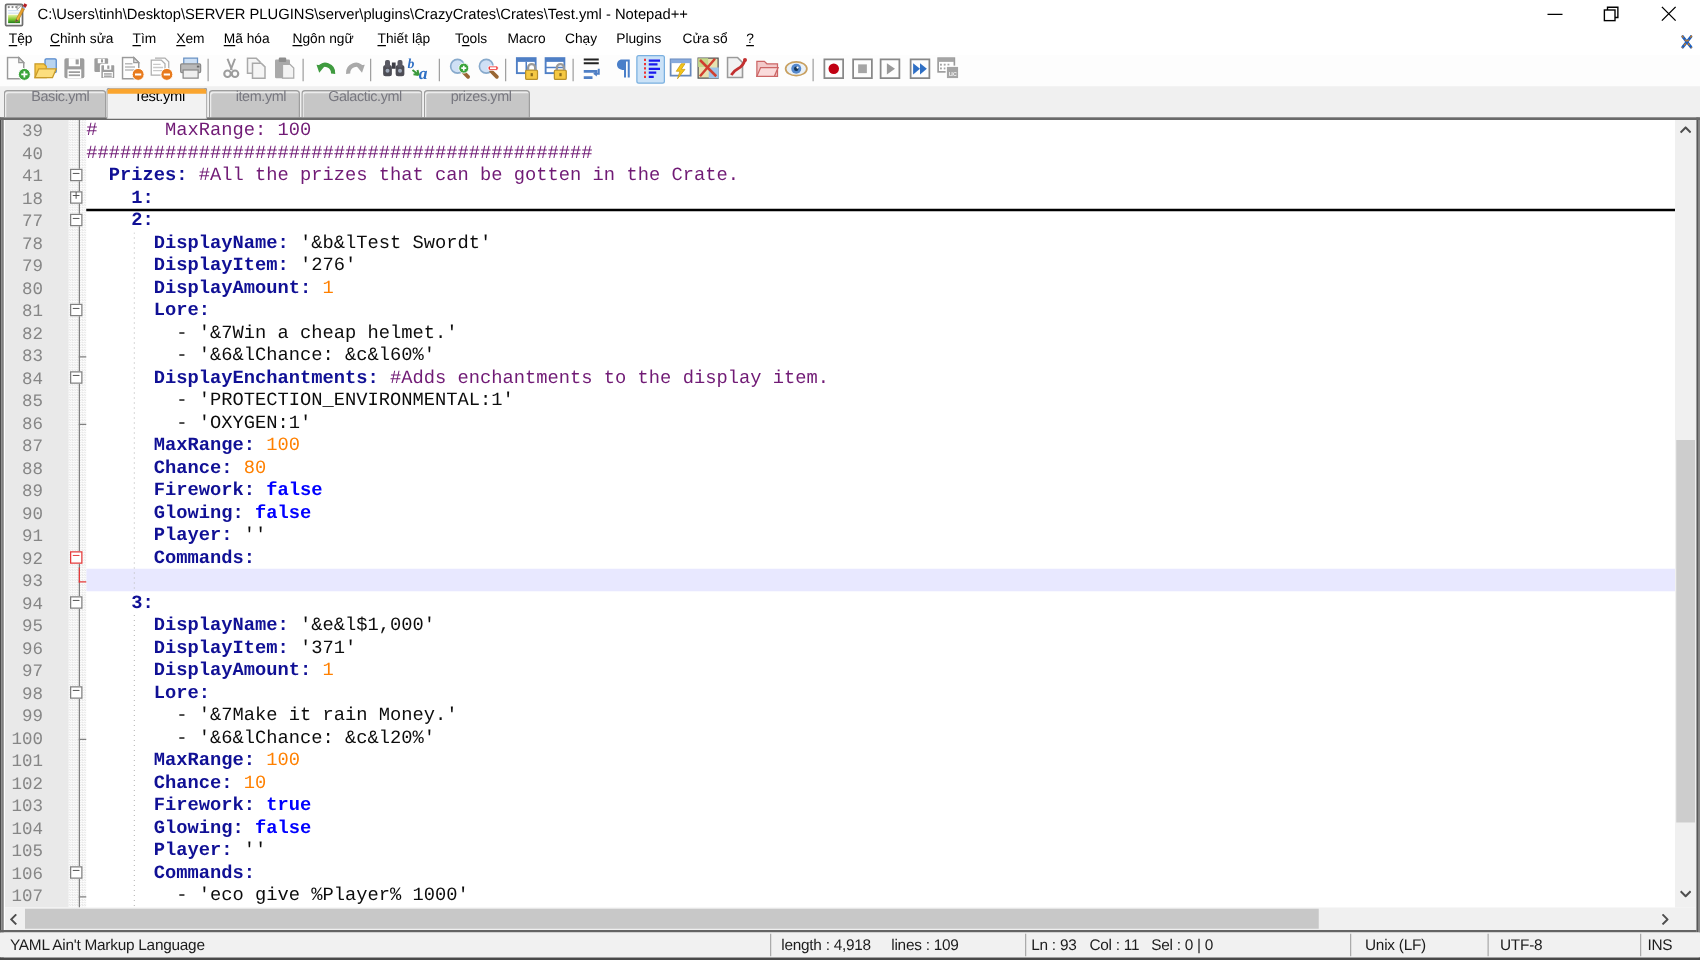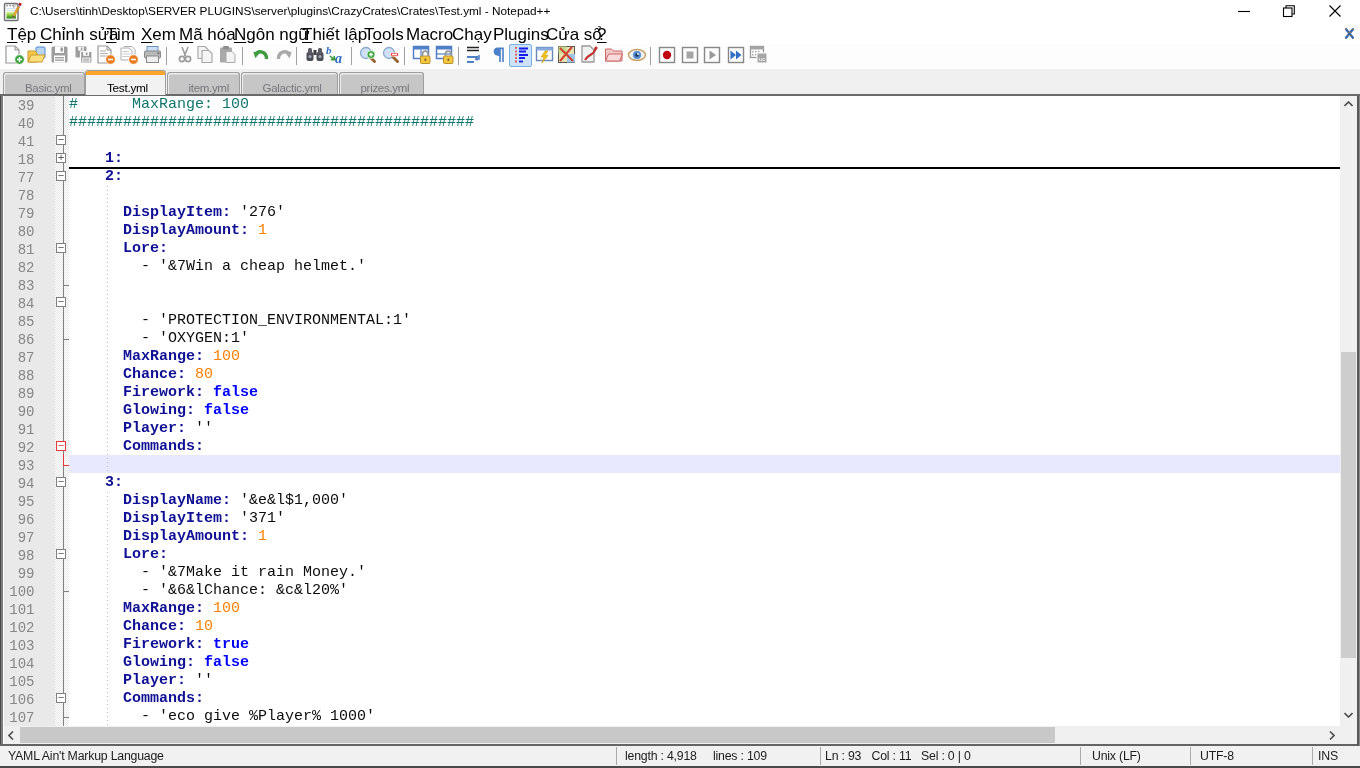--- a/index.html
+++ b/index.html
@@ -5,30 +5,30 @@
 html,body{margin:0;padding:0;width:1360px;height:768px;overflow:hidden;background:#fff;
   font-family:"Liberation Sans",sans-serif;}
 *{box-sizing:border-box;}
 .abs{position:absolute;}
 #win{position:relative;width:1360px;height:768px;background:#fff;}
 
 #titlebar{left:0;top:0;width:1360px;height:22px;background:#fff;}
 #title-text{left:30px;top:4px;font-size:11.8px;color:#000;white-space:pre;}
 .winbtn{top:4px;width:14px;height:14px;}
 
-#menubar{left:0;top:22px;width:1360px;height:22px;background:#fff;font-size:17px;color:#000;}
+#menubar{left:0;top:22px;width:1360px;height:22px;background:#fff;font-size:11px;color:#000;}
 #menubar .mi{position:absolute;top:3px;white-space:pre;}
 #menubar u{text-decoration:underline;text-underline-offset:2px;}
 
 #toolbar{left:0;top:44px;width:1360px;height:25px;background:#fdfdfd;}
 .tsep{position:absolute;top:3px;width:1px;height:18px;background:#a0a0a0;}
 
 #tabbar{left:0;top:69px;width:1360px;height:26px;background:#f0f0f0;}
 #tabbar .bline{position:absolute;left:0;top:24.5px;width:1360px;height:1.5px;background:#8e8e8e;}
-.tab{position:absolute;display:flex;align-items:flex-end;font-size:11.5px;letter-spacing:-0.3px;color:#77777f;
+.tab{position:absolute;display:flex;align-items:flex-start;font-size:11.5px;letter-spacing:-0.3px;color:#77777f;
   background:#c6c6c6;border:1px solid #9e9e9e;border-bottom:none;box-shadow:inset 1px 1.5px 0 #ececec;
   border-radius:3px 3px 0 0;height:22px;top:2.5px;padding:0 4px 0 3px;gap:13px;}
 .tab.active{background:#f2f2f2;color:#000;height:25px;top:1px;z-index:3;font-size:11.8px;box-shadow:none;}
 .tab .txt{margin-top:-1px;}
 .tab .x{margin-left:auto;}
 .tab .orange{position:absolute;left:0px;top:0px;right:0px;height:4px;background:#faa52e;border-radius:2px 2px 0 0;}
 .tab .ticn{margin-right:5px;}
 .tab .x{margin-left:5px;}
 
 #editor{left:3.5px;top:95.5px;width:1336px;height:648.5px;background:#fff;}
@@ -39,21 +39,21 @@
   background:conic-gradient(#e7e7e7 25%,#fff 0 50%,#e7e7e7 0 75%,#fff 0) 0 0/2px 2px;}
 #treeline{left:59px;top:0;width:1px;height:630.5px;background:#808080;}
 .fbox{position:absolute;left:52.5px;width:10px;height:10px;background:#fff;border:1px solid #808080;
   font:400 11px/9px "Liberation Mono",monospace;text-align:center;color:#555;}
 .fbox.red{border-color:#e43a3a;color:#e43a3a;}
 .ftick{position:absolute;left:59px;width:6.5px;height:1px;background:#808080;}
 #code{left:65.5px;top:0.5px;width:1274.5px;height:630.5px;}
 .cl{position:absolute;left:0;white-space:pre;font-family:"Liberation Mono",monospace;
   font-size:15px;line-height:18px;color:#0c0c0c;}
 .cl k{color:#101095;font-weight:bold;font-style:normal;}
-.cl c{color:#0f766e;}
+.cl c{color:#701a75;}
 .cl n{color:#ff8000;}
 .cl b{color:#0000ff;font-weight:bold;}
 #curline{left:65.5px;width:1271px;height:18px;background:#e8e8ff;}
 #foldline{left:66.5px;width:1271px;height:1.5px;background:#000;}
 .iguide{position:absolute;width:1px;background-image:linear-gradient(#c0c0c0 30%,rgba(255,255,255,0) 0%);background-size:1px 4px;}
 
 #vscroll{left:1340px;top:96px;width:17px;height:630px;background:#f0f0f0;}
 #vthumb{left:1341px;width:15px;background:#cdcdcd;}
 #hscroll{left:3.5px;top:726px;width:1336.5px;height:17.5px;background:#f0f0f0;}
 #hthumb{top:726.5px;height:16.5px;background:#c8c8c8;}
@@ -458,26 +458,30 @@
       <div class="ftick" style="top:495.0px"></div>
       <div class="ftick" style="top:621.0px"></div>
       <div class="abs" style="left:59px;top:358.0px;width:1px;height:12.0px;background:#e43a3a"></div>
       <div class="ftick" style="top:369.0px;background:#e43a3a"></div>
     <div class="abs" id="code">
         <div class="iguide" style="left:37.5px;top:89.5px;height:288.0px"></div>
         <div class="iguide" style="left:37.5px;top:395.5px;height:234.0px"></div>
         <div class="abs" id="foldline" style="left:0;top:71.0px;width:1271px;"></div>
         <div class="cl" style="top:-0.5px"><c>#      MaxRange: 100</c></div>
         <div class="cl" style="top:17.5px"><c>#############################################</c></div>
+        <div class="cl" style="top:35.5px">  <k>Prizes:</k> <c>#All the prizes that can be gotten in the Crate.</c></div>
         <div class="cl" style="top:53.5px">    <k>1:</k></div>
         <div class="cl" style="top:71.5px">    <k>2:</k></div>
+        <div class="cl" style="top:89.5px">      <k>DisplayName:</k> '&amp;b&amp;lTest Swordt'</div>
         <div class="cl" style="top:107.5px">      <k>DisplayItem:</k> '276'</div>
         <div class="cl" style="top:125.5px">      <k>DisplayAmount:</k> <n>1</n></div>
         <div class="cl" style="top:143.5px">      <k>Lore:</k></div>
         <div class="cl" style="top:161.5px">        - '&amp;7Win a cheap helmet.'</div>
+        <div class="cl" style="top:179.5px">        - '&amp;6&amp;lChance: &amp;c&amp;l60%'</div>
+        <div class="cl" style="top:197.5px">      <k>DisplayEnchantments:</k> <c>#Adds enchantments to the display item.</c></div>
         <div class="cl" style="top:215.5px">        - 'PROTECTION_ENVIRONMENTAL:1'</div>
         <div class="cl" style="top:233.5px">        - 'OXYGEN:1'</div>
         <div class="cl" style="top:251.5px">      <k>MaxRange:</k> <n>100</n></div>
         <div class="cl" style="top:269.5px">      <k>Chance:</k> <n>80</n></div>
         <div class="cl" style="top:287.5px">      <k>Firework:</k> <b>false</b></div>
         <div class="cl" style="top:305.5px">      <k>Glowing:</k> <b>false</b></div>
         <div class="cl" style="top:323.5px">      <k>Player:</k> ''</div>
         <div class="cl" style="top:341.5px">      <k>Commands:</k></div>
         <div class="cl" style="top:377.5px">    <k>3:</k></div>
         <div class="cl" style="top:395.5px">      <k>DisplayName:</k> '&amp;e&amp;l$1,000'</div>

